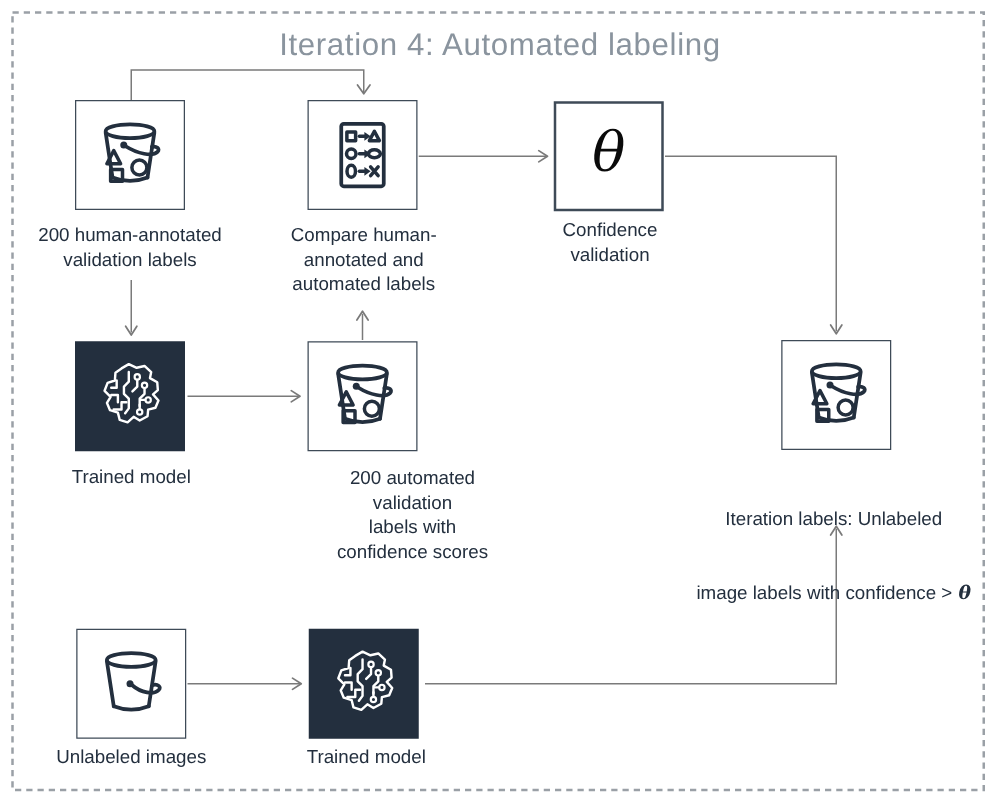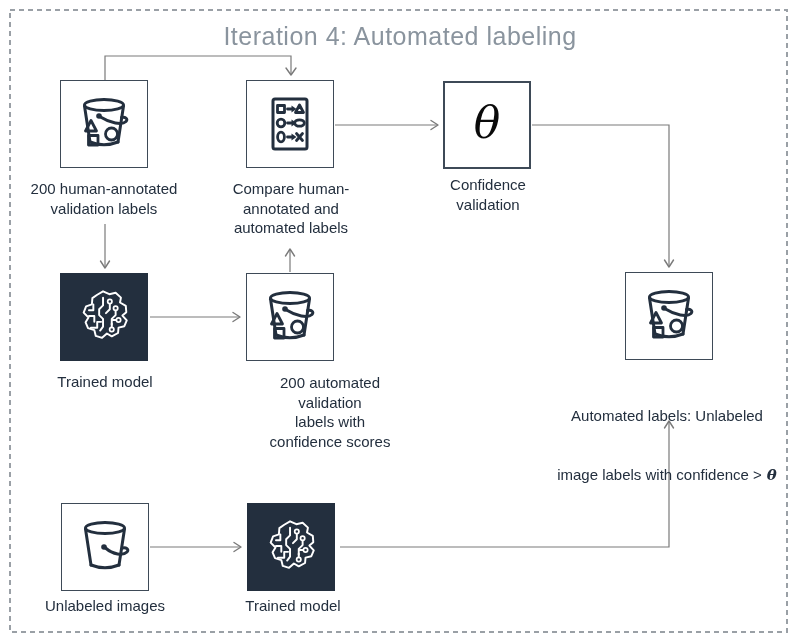--- a/index.html
+++ b/index.html
@@ -183,21 +183,21 @@
       <path class="icon-stroke" d="M51.5 14 L46 50"></path>
       <path class="icon-stroke" d="M18 50 Q32 55.5 46 50"></path>
       <circle class="icon-fill" cx="27" cy="24" r="2.8"></circle>
       <path class="icon-stroke" d="M28.5 25 C38 31 50 33.5 54 29.5 C56.5 27 53 24.5 49.5 25.5"></path>
       <path class="icon-stroke-thin" d="M19 28.5 L24.5 39 L13.5 39 Z"></path>
       <rect class="icon-stroke-thin" x="16.5" y="43.5" width="9.5" height="9.5"></rect>
       <circle class="icon-stroke-thin" cx="39.5" cy="42" r="6"></circle>
     </svg>
   </div>
   <div class="label" id="l-bucket3">
-    <div>Automated labels: Unlabeled</div>
+    <div>Iteration labels: Unlabeled</div>
     <div><span>image labels with confidence &gt;</span><span class="theta-inline">θ</span></div>
   </div>
 
   <div class="node" id="n-bucket4">
     <svg width="64" height="64" viewBox="0 0 64 64">
       <ellipse class="icon-stroke" cx="32" cy="13" rx="19.5" ry="5.5"></ellipse>
       <path class="icon-stroke" d="M12.5 14 L18 50"></path>
       <path class="icon-stroke" d="M51.5 14 L46 50"></path>
       <path class="icon-stroke" d="M18 50 Q32 55.5 46 50"></path>
       <circle class="icon-fill" cx="31" cy="32" r="2.8"></circle>

